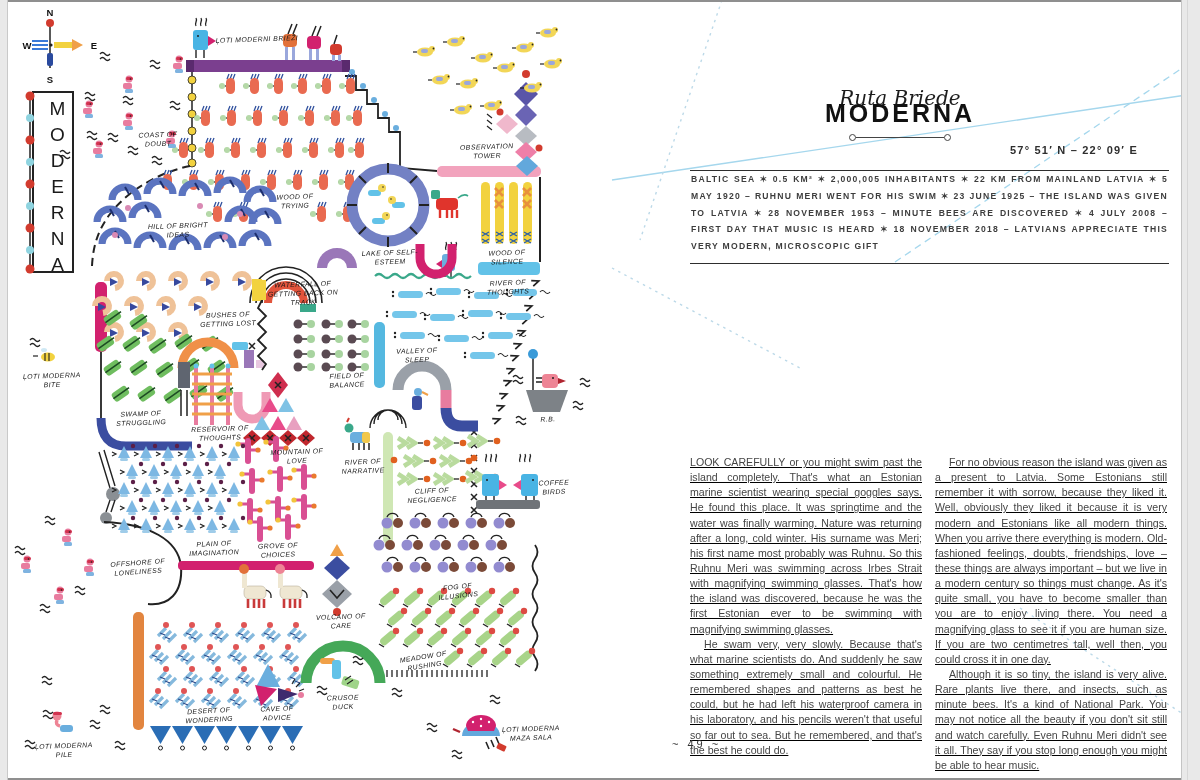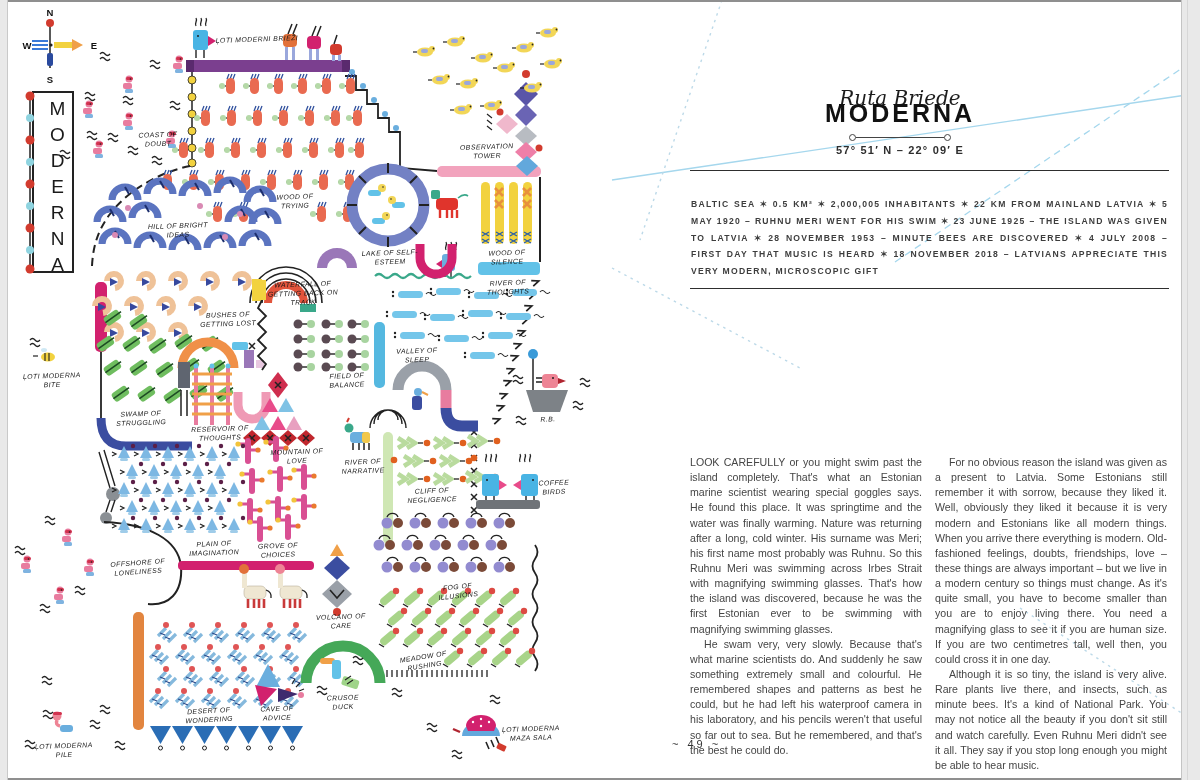--- a/index.html
+++ b/index.html
@@ -22,26 +22,26 @@
   .cmp{font:700 9.5px "Liberation Sans",sans-serif;fill:#111;text-anchor:middle;}
 
   .rp{position:absolute;z-index:3;}
   .author{left:662px;top:74px;width:476px;text-align:center;font-family:"DejaVu Serif",serif;
     font-style:italic;font-size:20px;color:#1c1c1c;margin-top:12px;}
   .title{left:662px;top:99px;width:476px;text-align:center;font-weight:700;font-size:25px;
     letter-spacing:3px;color:#111;}
   .divider{left:662px;top:134px;width:476px;display:flex;justify-content:center;align-items:center;}
   .divider .c{width:5px;height:5px;border:1.3px solid #444;border-radius:50%;background:#fff;}
   .divider .l{width:88px;border-top:1.4px solid #444;}
-  .coords{left:662px;top:144px;width:476px;text-align:center;font-size:11px;font-weight:600;
+  .coords{left:662px;top:144px;width:476px;text-align:right;font-size:11px;font-weight:600;
     letter-spacing:1.2px;color:#2e2e2e;}
   .facts{left:690px;top:170px;width:477px;border-top:1.6px solid #2e2e2e;border-bottom:1.6px solid #2e2e2e;
-    padding:25px 1px 8px 1px;font-size:8.6px;font-weight:700;letter-spacing:1.25px;line-height:1.95;
+    padding:0 1px 8px 1px;font-size:8.6px;font-weight:700;letter-spacing:1.25px;line-height:1.95;
     text-align:justify;color:#3d3d3d;}
-  .columns{left:690px;top:455px;width:477px;display:flex;gap:13px;}
+  .columns{left:690px;top:455px;width:477px;display:flex;gap:13px;text-decoration:underline;}
   .col{flex:1;font-size:10.6px;line-height:1.43;color:#454545;text-align:justify;}
   .col p{margin:0;}
   .col p.ind{text-indent:14px;}
   .pageno{left:672px;top:738px;width:477px;text-align:left;font-size:11px;letter-spacing:3px;color:#333;}
 </style>
 </head>
 <body>
 
 <div class="edge-top"></div>
 <div class="edge-bottom"></div>

